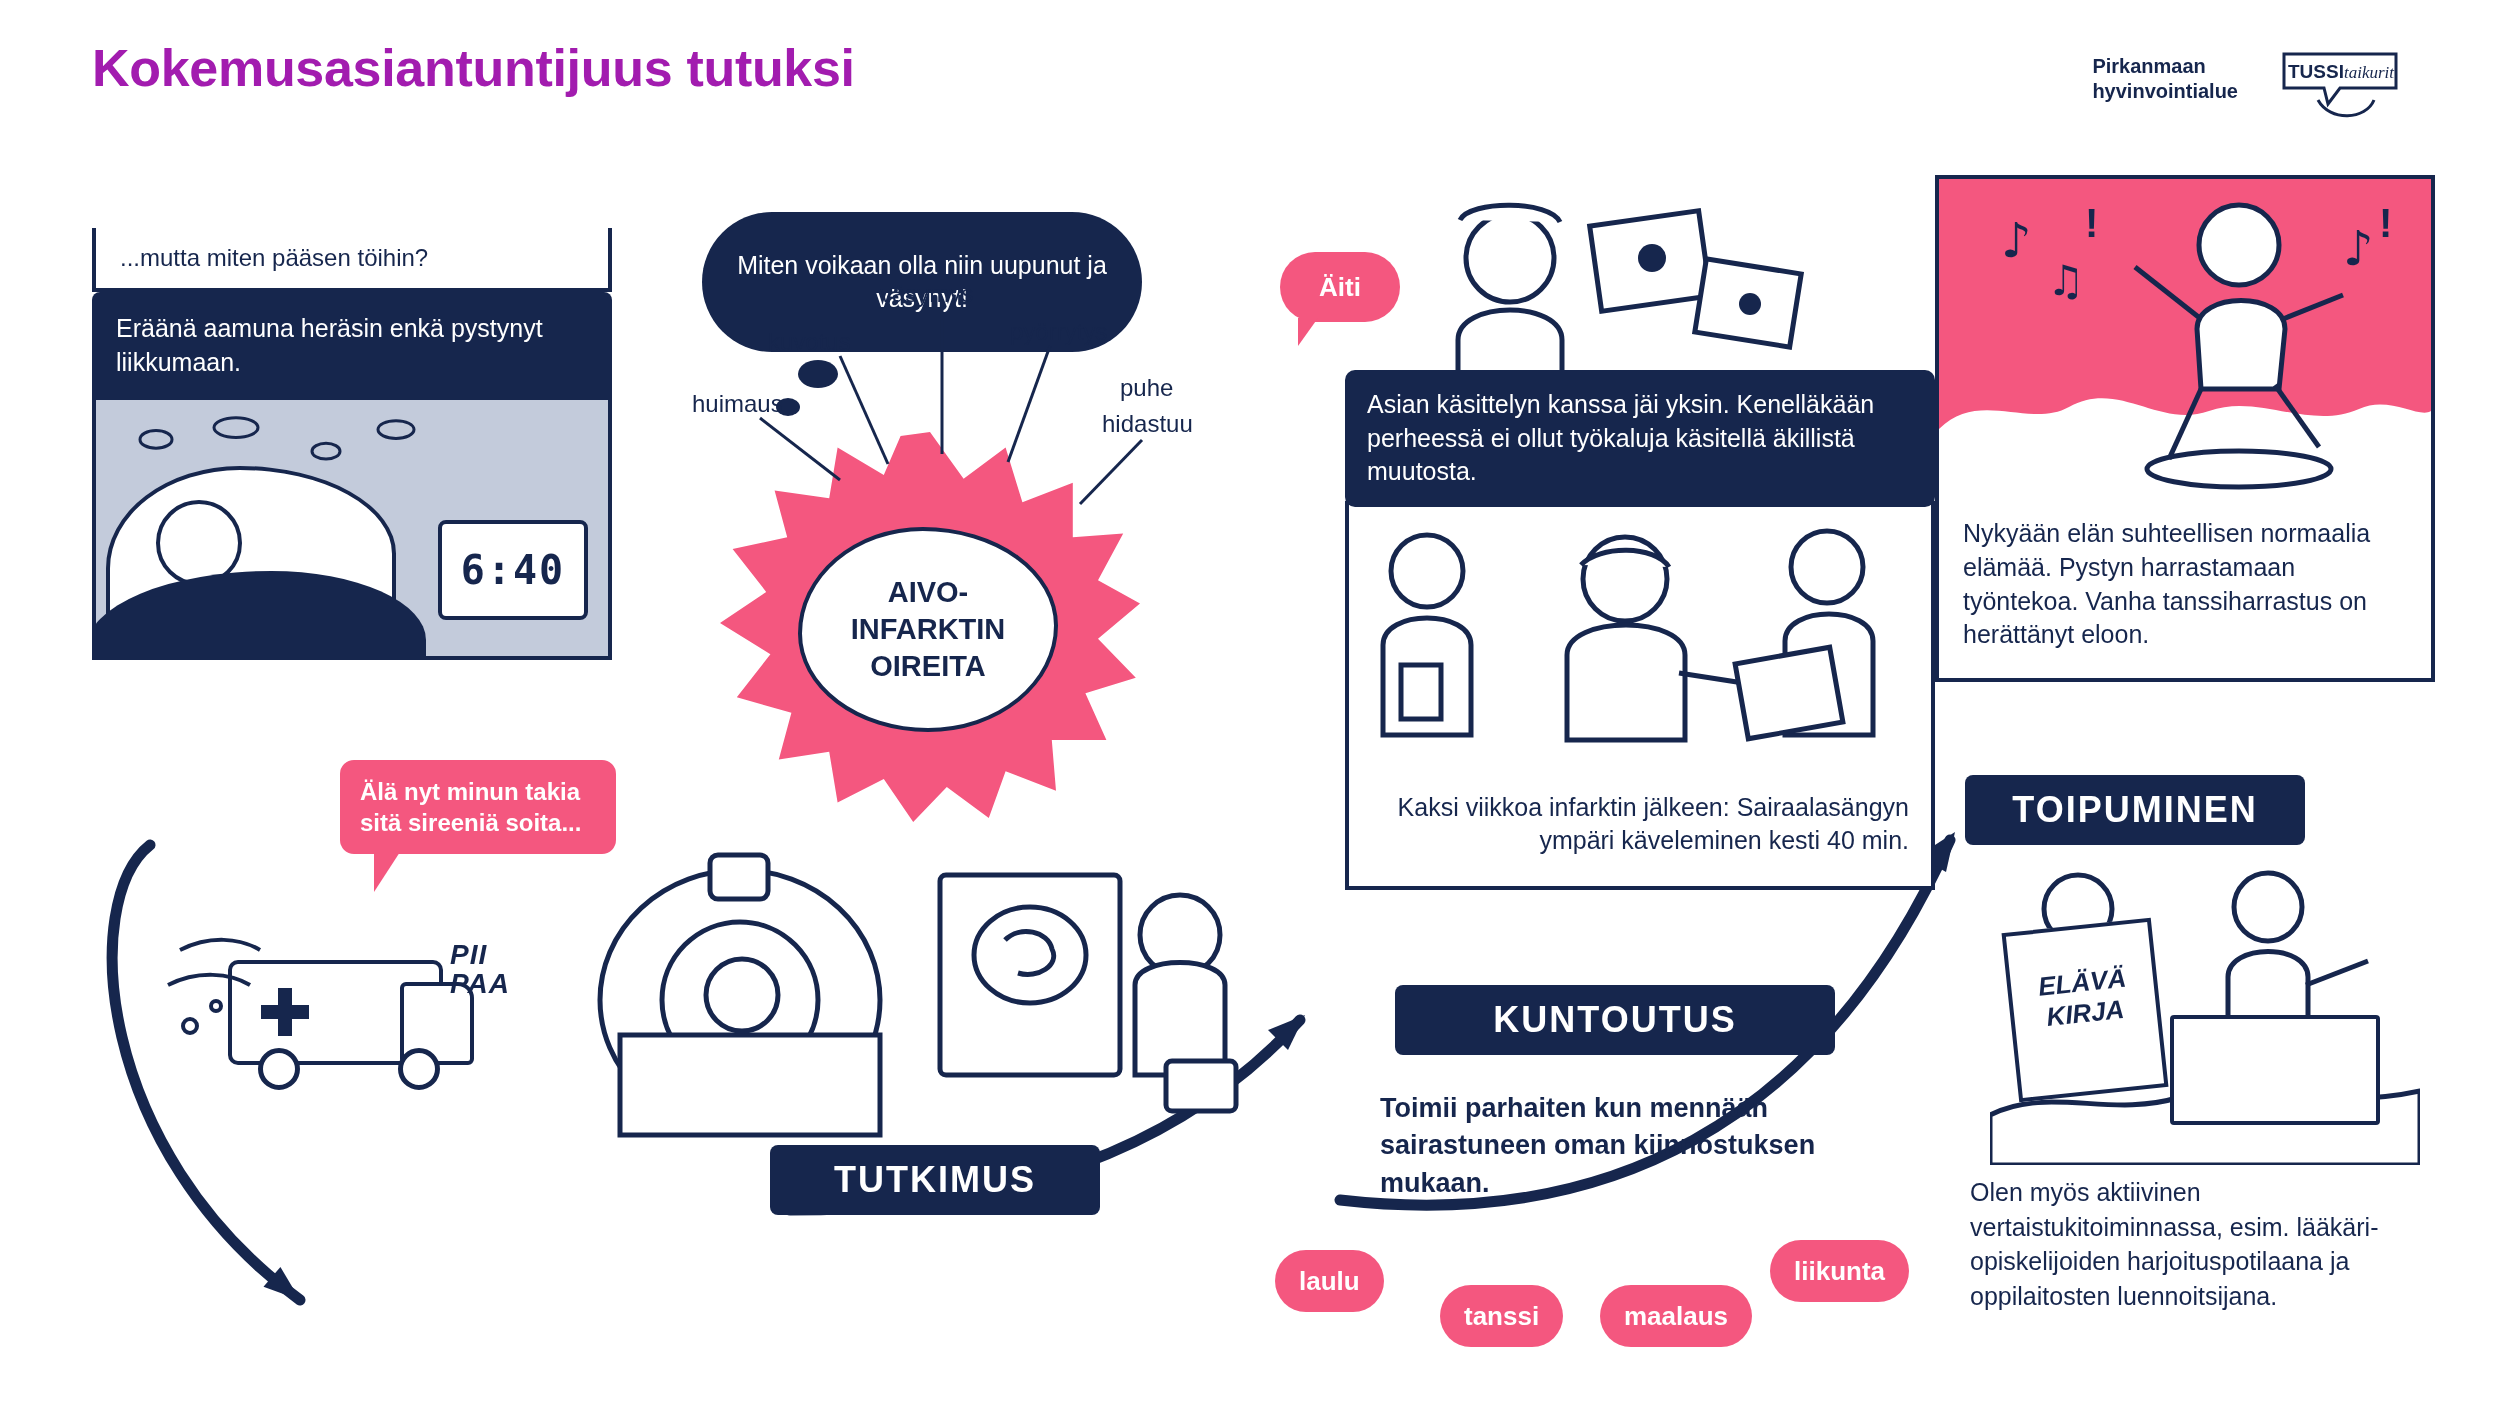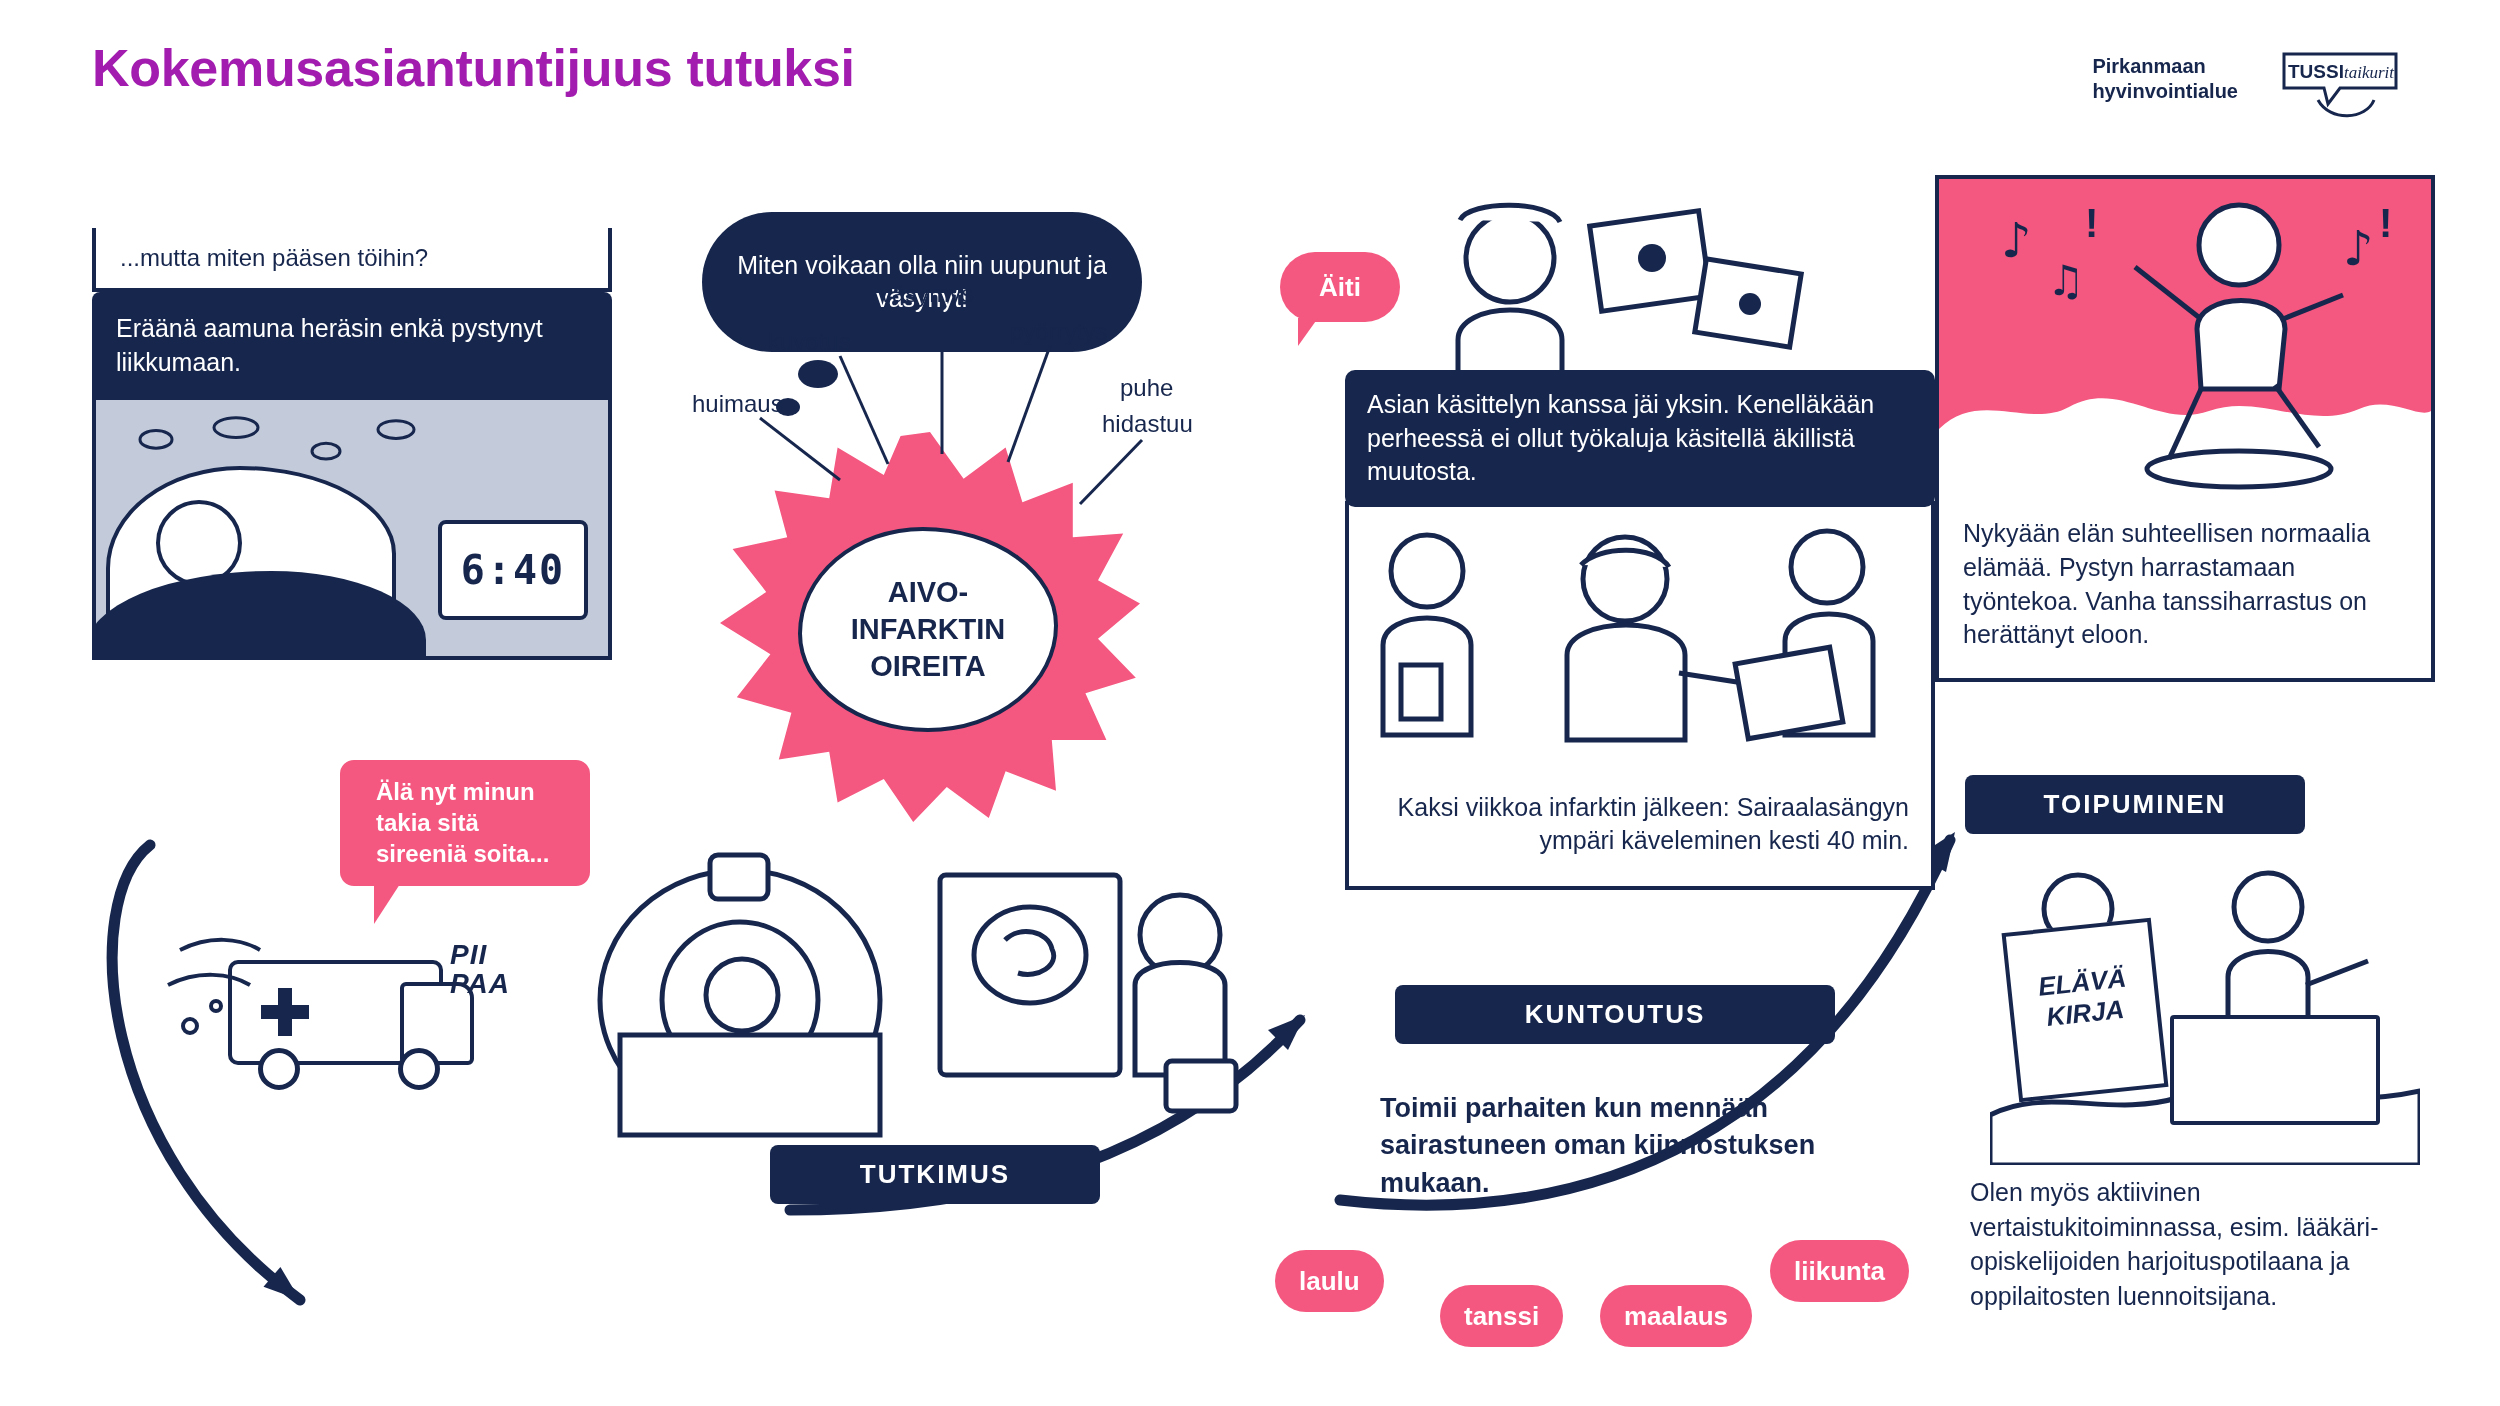--- a/index.html
+++ b/index.html
@@ -34,21 +34,21 @@
     width:130px; height:80px; position:relative;
   }
 
   
   .navy-box {
     background:#16264d; color:#ffffff; border-radius:10px;
     padding:18px 22px; font-size:25px; line-height:1.34; font-weight:500;
   }
   .label-box {
     background:#16264d; color:#ffffff;
-    font-size:26px; font-weight:bold; letter-spacing:2px;
+    font-size:36px; font-weight:bold; letter-spacing:2px;
     padding:14px 30px; border-radius:8px; text-align:center;
   }
   .pink-bubble {
     background:#f4577f; color:#ffffff; font-weight:bold;
     border-radius:999px; display:flex; align-items:center; justify-content:center;
     text-align:center;
   }
   .caption {
     font-size:25px; line-height:1.35; color:#16264d; font-weight:500;
   }
@@ -108,23 +108,23 @@
     position:absolute; width:42px; height:42px; background:#fff;
     border:5px solid #16264d; border-radius:50%; top:218px;
   }
   .amb-cross-v { position:absolute; left:128px; top:158px; width:14px; height:48px; background:#16264d; }
   .amb-cross-h { position:absolute; left:111px; top:175px; width:48px; height:14px; background:#16264d; }
   #piipaa {
     position:absolute; left:300px; top:110px; font-size:28px; font-weight:bold;
     font-style:italic; color:#16264d; line-height:1.05; letter-spacing:1px;
   }
   #pink-speech {
-    position:absolute; left:190px; top:-70px; width:250px;
+    position:absolute; left:190px; top:-70px; width:276px;
     background:#f4577f; color:#fff; border-radius:14px;
-    padding:16px 36px; font-size:24px; line-height:1.3; font-weight:bold;
+    padding:16px 20px; font-size:24px; line-height:1.3; font-weight:bold;
   }
   #pink-speech:after {
     content:""; position:absolute; left:34px; bottom:-38px;
     border-width:40px 26px 0 0; border-style:solid;
     border-color:#f4577f transparent transparent transparent;
   }
 
   
   #panel2 { position:absolute; left:690px; top:222px; width:620px; height:640px; }
   #thought1 {

